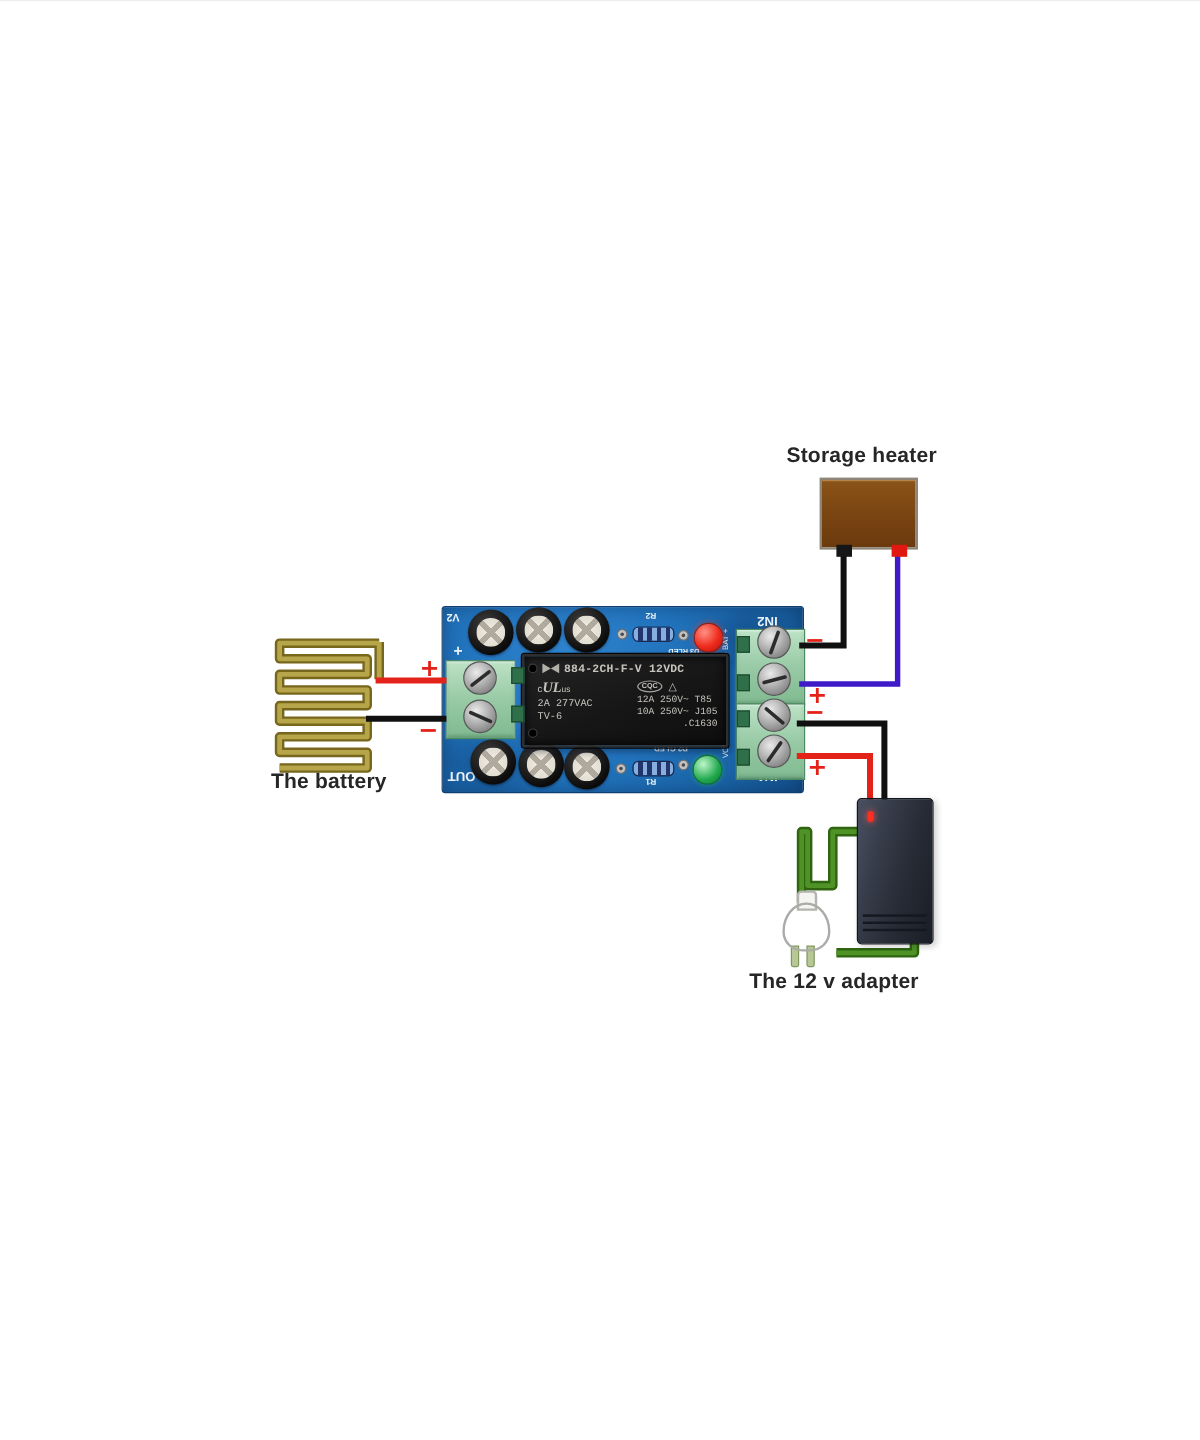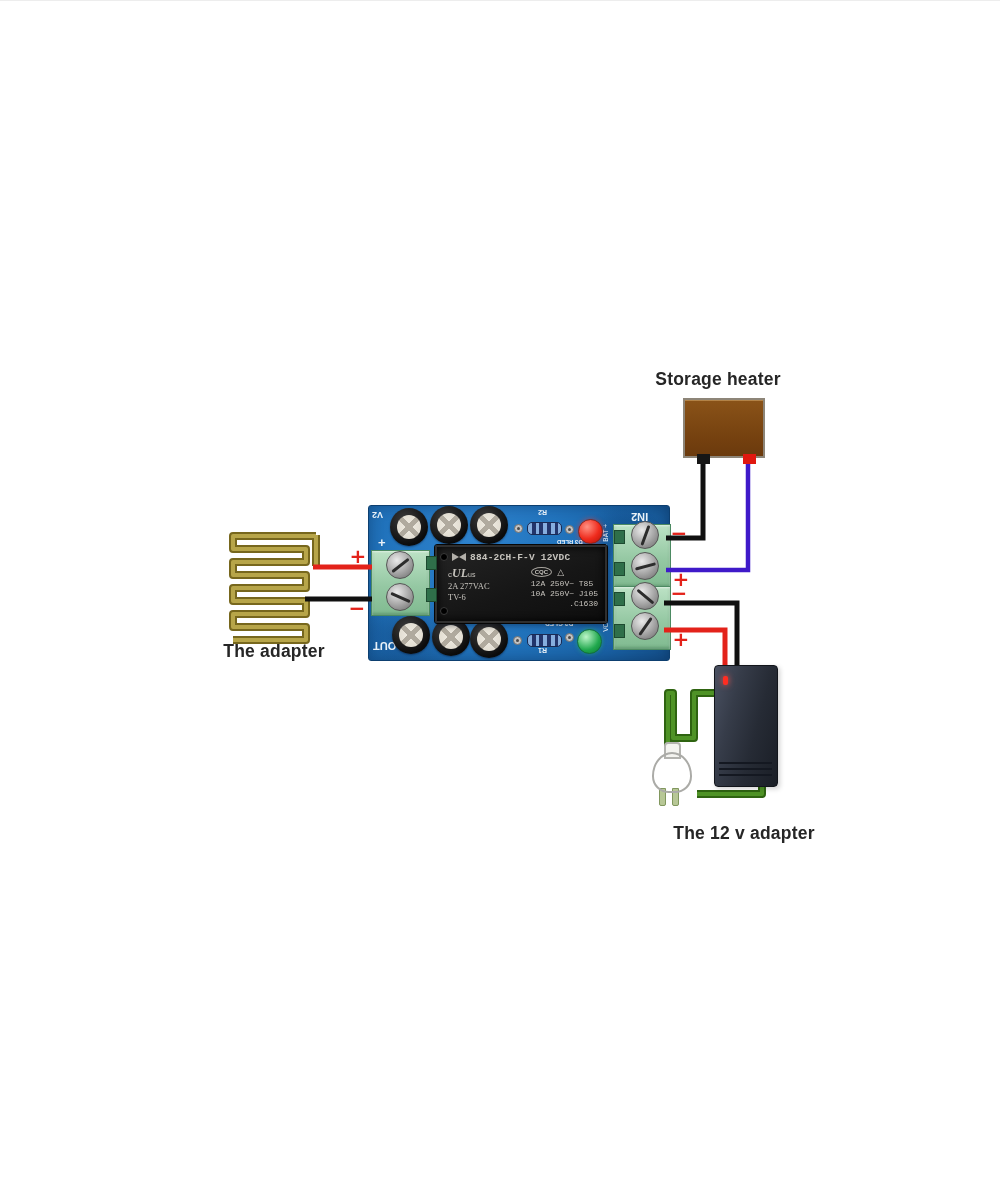--- a/index.html
+++ b/index.html
@@ -45,21 +45,21 @@
        font-family:"Liberation Mono",monospace;font-weight:700;font-size:9.5px;letter-spacing:.2px;white-space:nowrap;}
   .bowtie{position:relative;width:14px;height:9px;display:inline-block;flex:0 0 auto;}
   .bowtie::before{content:"";position:absolute;left:0;top:0;border-top:4.5px solid transparent;
        border-bottom:4.5px solid transparent;border-left:7px solid #b3b0aa;}
   .bowtie::after{content:"";position:absolute;right:0;top:0;border-top:4.5px solid transparent;
        border-bottom:4.5px solid transparent;border-right:7px solid #b3b0aa;}
   .r-cols{display:flex;justify-content:space-between;padding:1px 7px 0 11px;}
   .ulmark{font-size:8px;}
   .ul-main{font-family:"Liberation Serif",serif;font-style:italic;font-weight:700;font-size:12px;}
   .ul-us{font-size:7px;}
-  .r-line{font-family:Liberation Serif, serif;font-size:8.5px;line-height:1.25;white-space:nowrap;}
+  .r-line{font-family:Liberation Mono, monospace;font-size:8.5px;line-height:1.25;white-space:nowrap;}
   .badges{display:flex;align-items:center;gap:5px;height:12px;margin-bottom:1px;}
   .cqc{border:1px solid #a6a39d;border-radius:50%;font-size:6px;font-weight:700;padding:1px 3px;}
   .tri{font-size:9px;line-height:1;}
   .r-line2{font-family:"Liberation Mono",monospace;font-size:8px;line-height:1.25;white-space:nowrap;}
   .r-code{text-align:right;}
 
   .resistor{position:absolute;width:33px;height:11px;border-radius:5px;border:1px solid #1a2a52;
        background:linear-gradient(90deg,#86aede 0 12%,#22356b 12% 24%,#86aede 24% 34%,#22356b 34% 46%,
         #86aede 46% 58%,#22356b 58% 70%,#86aede 70% 82%,#22356b 82% 92%,#86aede 92%);}
   .pad{position:absolute;width:7px;height:7px;border-radius:50%;background:#c2c2c2;border:1px solid #6f6f6f;}
@@ -235,22 +235,22 @@
     <div class="groove" style="top:102px;"></div>
     <div class="groove" style="top:108px;"></div>
   </div>
 
   <div class="pin" style="left:659px;"></div>
   <div class="pin" style="left:672px;"></div>
   <div id="plug-neck"></div>
   <div id="plug-body"></div>
 
   <div class="lbl" style="left:618px;top:368px;">Storage heater</div>
-  <div class="lbl" style="left:174px;top:640px;">The adapter</div>
-  <div class="lbl" style="left:644px;top:806px;margin-top:16px;">The 12 v adapter</div>
+  <div class="lbl" style="left:174px;top:640px;">The battery</div>
+  <div class="lbl" style="left:595px;top:806px;">The 12 v adapter</div>
 
   <span class="sign" style="left:347px;top:545px;">+</span>
   <span class="sign" style="left:346px;top:597px;">−</span>
   <span class="sign" style="left:668px;top:522px;">−</span>
   <span class="sign" style="left:670px;top:568px;">+</span>
   <span class="sign" style="left:668px;top:582px;">−</span>
   <span class="sign" style="left:670px;top:628px;">+</span>
 </div>
 
 </body></html>

